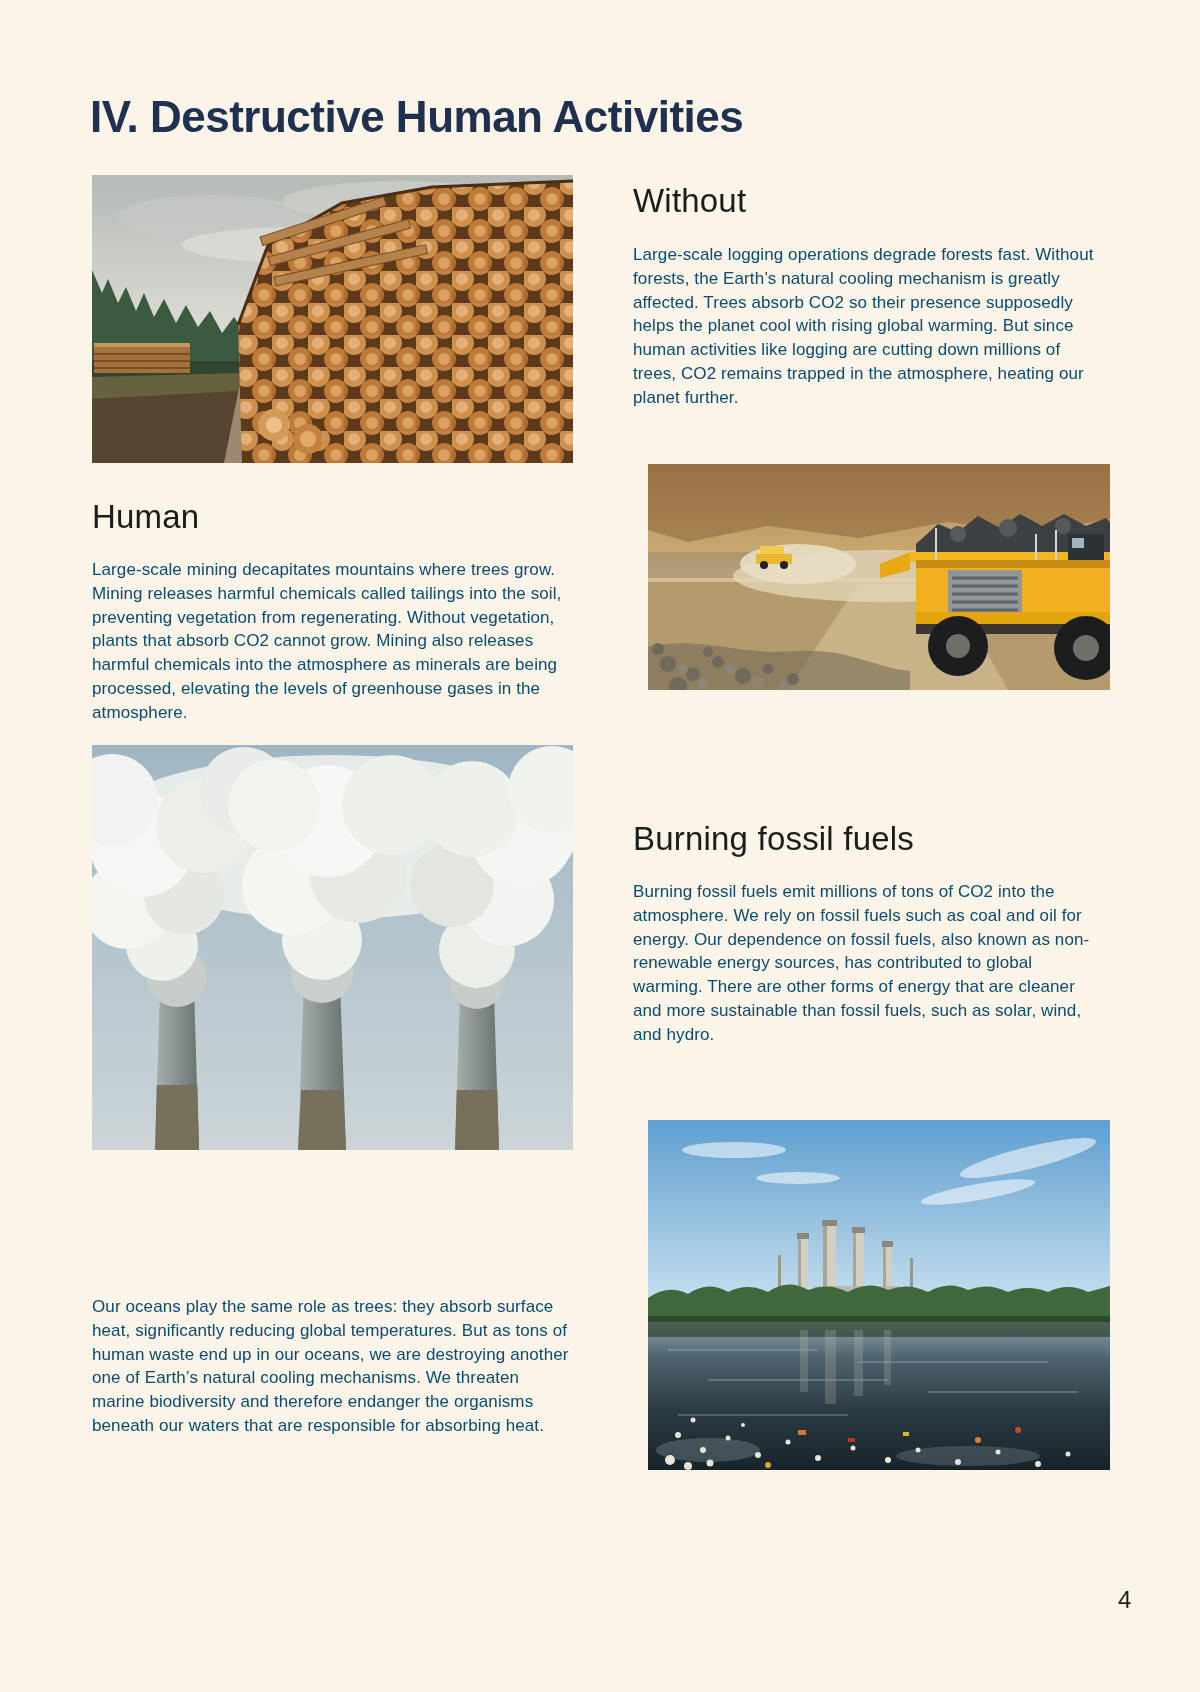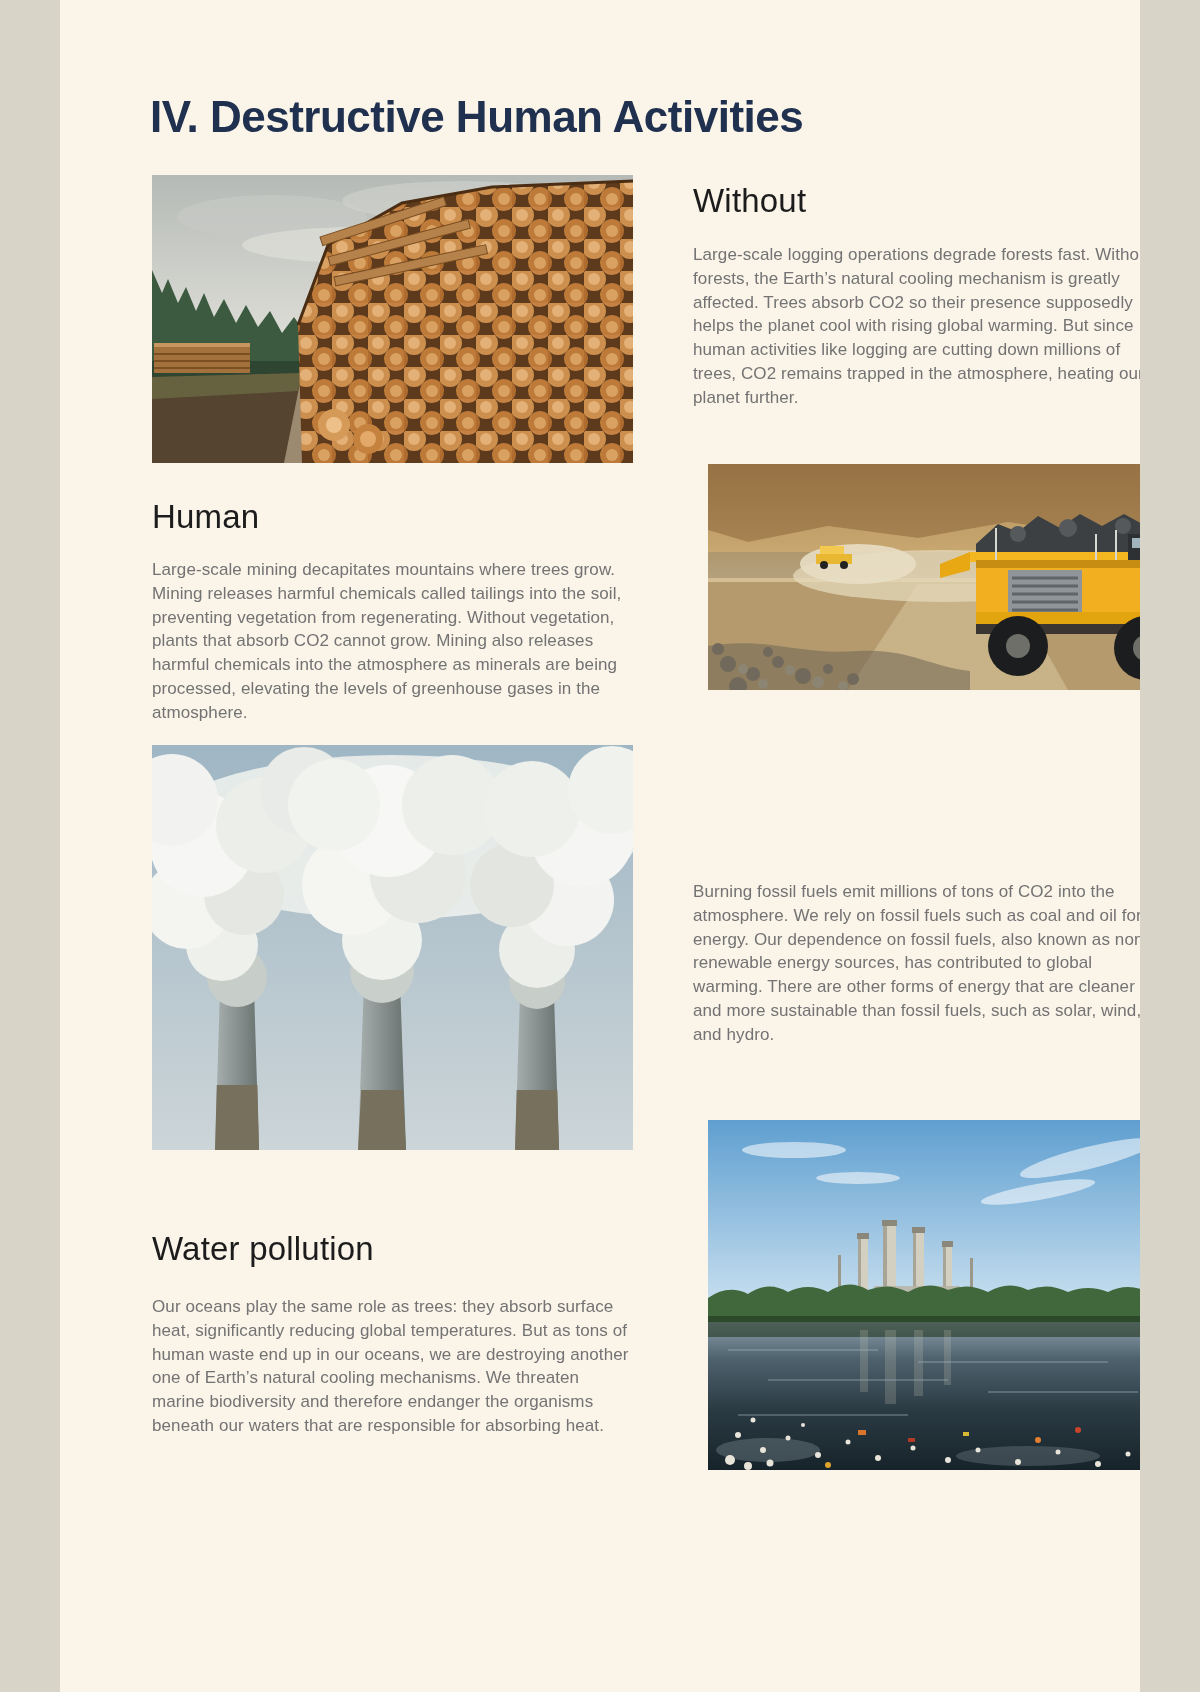--- a/index.html
+++ b/index.html
@@ -1,32 +1,32 @@
 <!DOCTYPE html>
 <html><head>
 <meta charset="utf-8">
 <style>
   html,body{margin:0;padding:0;background:#d9d4c8;}
   .page{
-    position:relative;width:1080px;height:1692px;margin:0 auto;
+    position:relative;width:1200px;height:1692px;margin:0 auto;
     background:#FAF4E9;overflow:hidden;
     font-family:"Liberation Sans",sans-serif;
   }
   .title{
     position:absolute;left:90px;top:92px;margin:0;
     font-size:44px;font-weight:800;letter-spacing:-0.5px;
     color:#203150;
   }
   .h2{
     position:absolute;margin:0;
     font-size:33px;font-weight:400;color:#1c1c1c;letter-spacing:0.2px;
   }
   .para{
     position:absolute;margin:0;
-    font-size:17px;line-height:23.8px;color:#737373;letter-spacing:0.1px;
+    font-size:17px;line-height:23.8px;color:#0c4a6e;letter-spacing:0.1px;
   }
   .photo{position:absolute;margin:0;overflow:hidden;}
   .photo svg{display:block;width:100%;height:100%;}
   .page-number{
     position:absolute;left:1118px;top:1586px;
     font-size:24px;color:#1d1d1d;
   }
 </style>
 </head>
 <body>
@@ -199,20 +199,21 @@
         <circle cx="385" cy="205" r="38" fill="#eceeea"></circle>
           <circle cx="416" cy="155" r="46" fill="#f3f4f1"></circle>
         <circle cx="360" cy="140" r="42" fill="#e2e5e0"></circle>
           <circle cx="430" cy="90" r="52" fill="#f5f6f3"></circle>
         <circle cx="380" cy="64" r="48" fill="#eef0ec"></circle>
           <circle cx="460" cy="45" r="44" fill="#f0f2ee"></circle>
       </g>
     </svg>
   </figure>
 
+  <h2 class="h2" style="left:633px;top:820px">Burning fossil fuels</h2>
   <p class="para" style="left:633px;top:880px;width:465px">Burning fossil fuels emit millions of tons of CO2 into the atmosphere. We rely on fossil fuels such as coal and oil for energy. Our dependence on fossil fuels, also known as non-renewable energy sources, has contributed to global warming. There are other forms of energy that are cleaner and more sustainable than fossil fuels, such as solar, wind, and hydro.</p>
 
   <figure class="photo" style="left:648px;top:1120px;width:462px;height:350px">
     <svg viewBox="0 0 462 350" preserveAspectRatio="none">
       <defs>
         <linearGradient id="wp-sky" x1="0" y1="0" x2="0" y2="1">
           <stop offset="0" stop-color="#5f9fd0"></stop>
             <stop offset="1" stop-color="#d3e6f2"></stop>
         </linearGradient>
         <linearGradient id="wp-water" x1="0" y1="0" x2="0" y2="1">
@@ -283,18 +284,17 @@
         <rect x="150" y="310" width="8" height="5" fill="#d8742c"></rect>
         <rect x="200" y="318" width="7" height="4" fill="#b23a25"></rect>
         <rect x="255" y="312" width="6" height="4" fill="#d9b832"></rect>
         <circle cx="330" cy="320" r="3" fill="#e08030"></circle>
         <circle cx="370" cy="310" r="3" fill="#c8452c"></circle>
         <circle cx="120" cy="345" r="3" fill="#e0a32c"></circle>
       </g>
     </svg>
   </figure>
 
-  <h2 class="h2" style="left:92px;top:1230px">Water pollution</h2>
   <p class="para" style="left:92px;top:1295px;width:480px">Our oceans play the same role as trees: they absorb surface heat, significantly reducing global temperatures. But as tons of human waste end up in our oceans, we are destroying another one of Earth’s natural cooling mechanisms. We threaten marine biodiversity and therefore endanger the organisms beneath our waters that are responsible for absorbing heat.</p>
 
   <div class="page-number">4</div>
 
 </div>
 
 </body></html>

